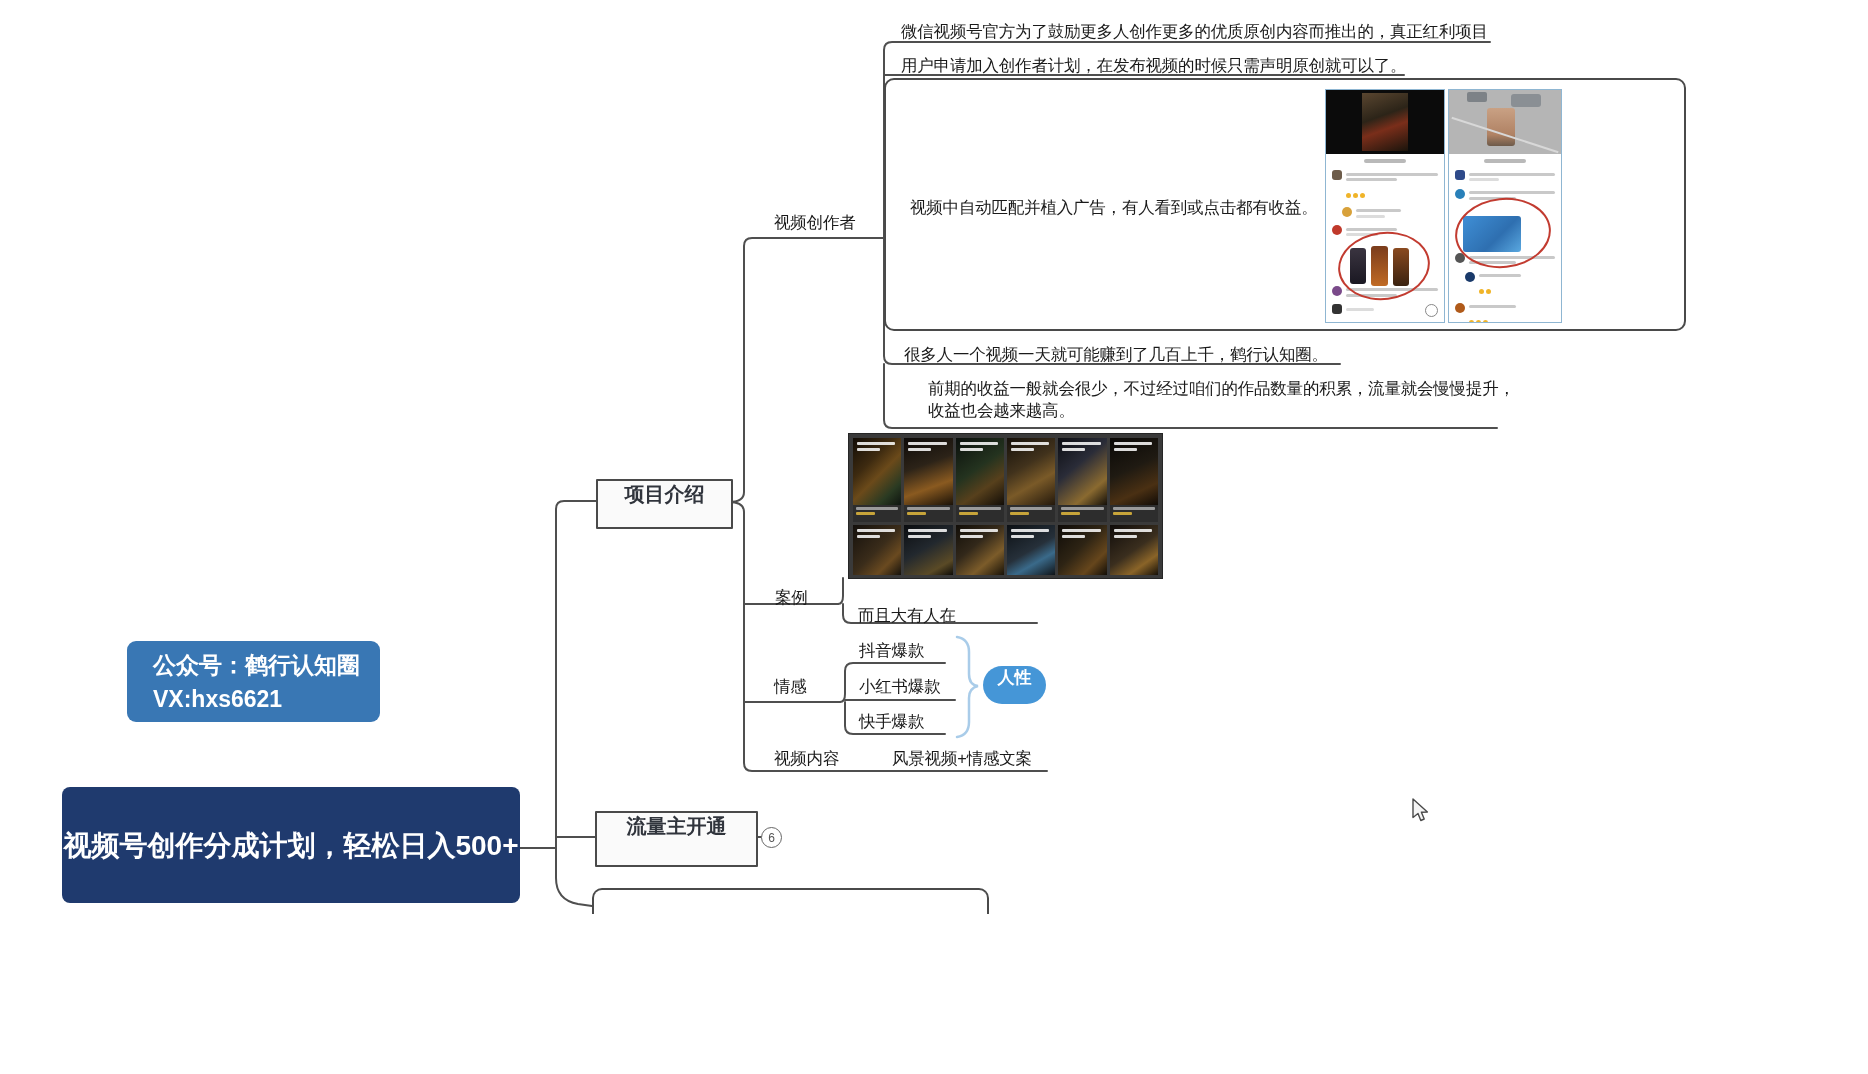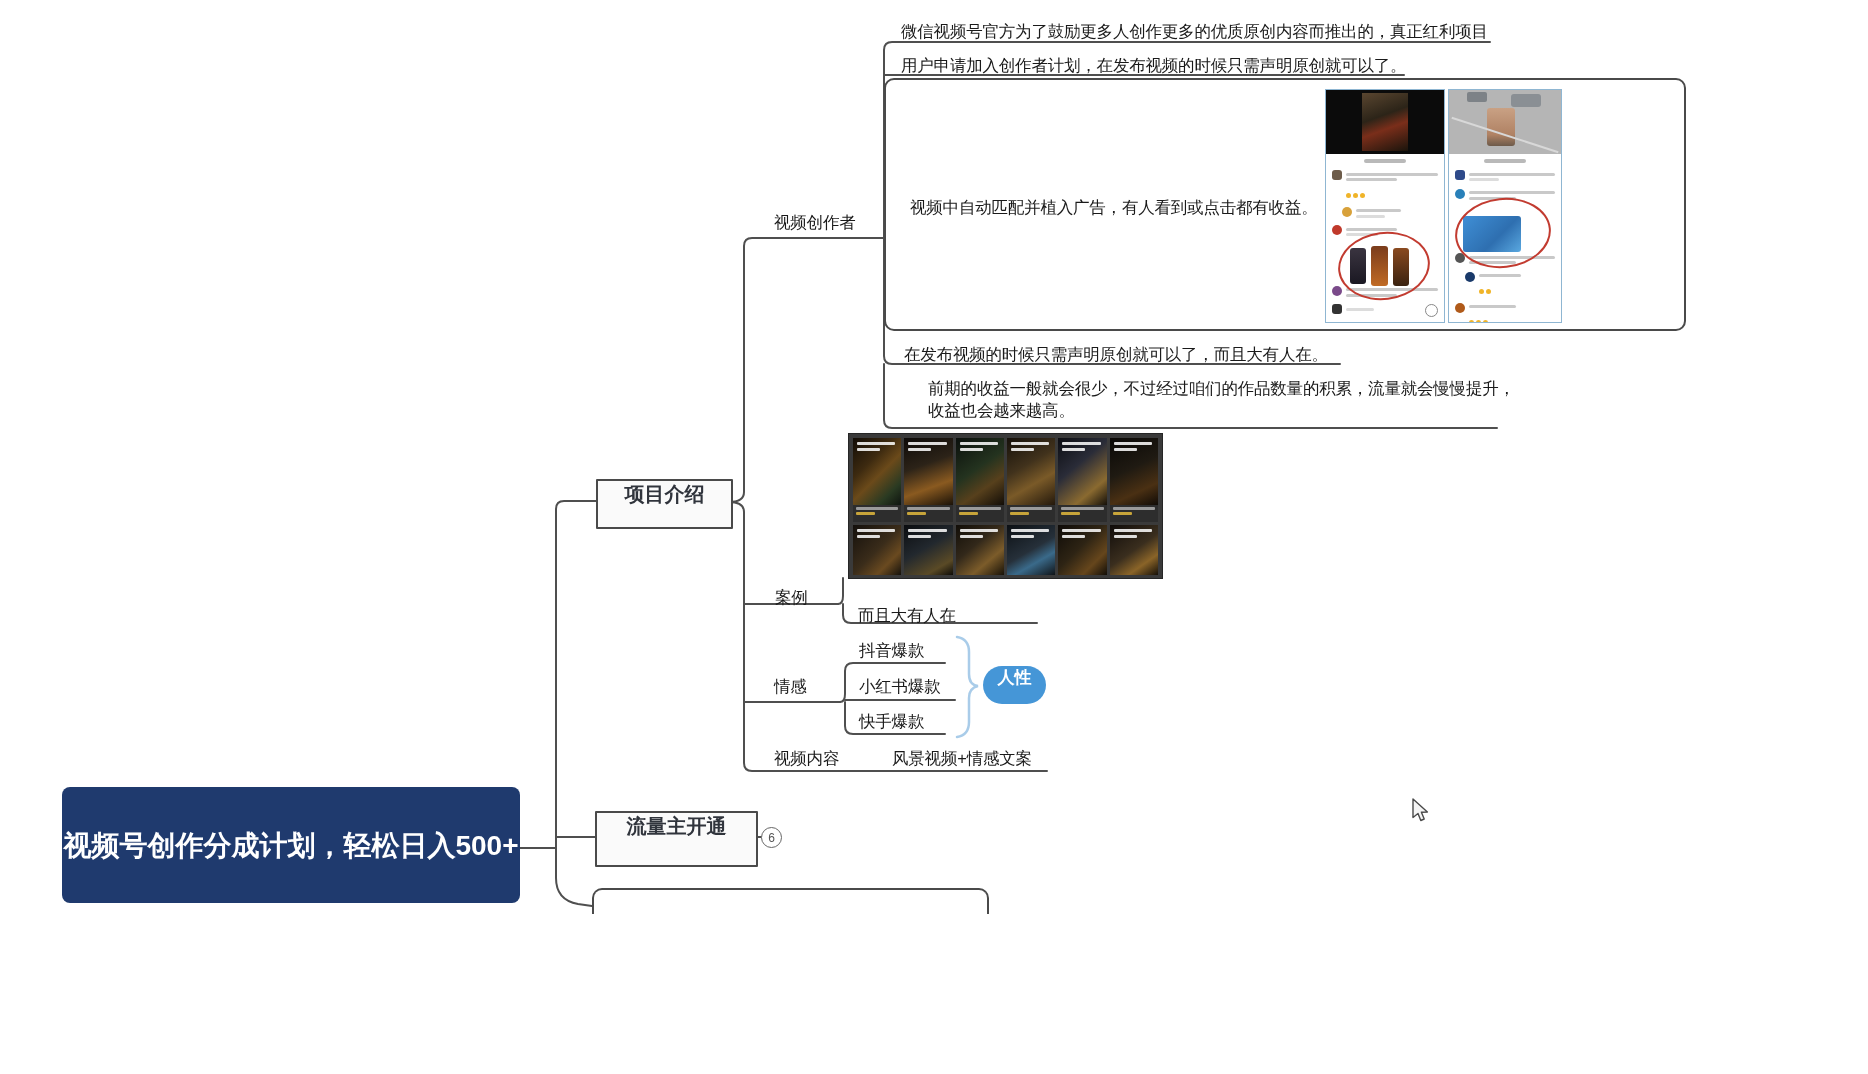--- a/index.html
+++ b/index.html
@@ -94,20 +94,24 @@
       <path d="M845 700 H955"></path>
     </g>
     <path d="M957 637 Q969 639 969 652 V674 Q969 685 978 686 Q969 688 969 698 V722 Q969 735 957 737" fill="none" stroke="#a9cce9" stroke-width="2.5" stroke-linecap="round"></path>
   </svg>
 
   <div class="abs central" style="left:62px;top:787px;width:458px;height:116px;">
     <span>视频号创作分成计划，轻松日入</span>
     <span>500+</span>
   </div>
 
+  <div class="abs promo" style="left:127px;top:641px;width:253px;height:81px;box-sizing:border-box;">
+    <span>公众号：鹤行认知圈</span>
+    <span>VX:hxs6621</span>
+  </div>
 
   <div class="abs topicbox" style="left:596px;top:479px;width:133px;height:46px;">
     <span>项目介绍</span>
   </div>
 
   <div class="abs topicbox" style="left:595px;top:811px;width:159px;height:52px;">
     <span>流量主开通</span>
   </div>
   <div class="abs badge" style="left:761px;top:827px;">
     <span>6</span>
@@ -225,21 +229,21 @@
         </div>
       <div class="crow">
           <div class="cav" style="background:#b05a1a;border-radius:50%;"></div>
         <div class="clines"><div class="cl short"></div>
           <span class="emoji"></span><span class="emoji"></span><span class="emoji"></span></div>
         </div>
     </div>
   </div>
 
   <div class="abs ntext" style="left:904px;top:344px;">
-    <span>在发布视频的时候只需声明原创就可以了，而且大有人在。</span>
+    <span>很多人一个视频一天就可能赚到了几百上千，鹤行认知圈。</span>
   </div>
 
   <div class="abs nwrap" style="left:904px;top:378px;width:600px;margin-left:24px;">
     <span>前期的收益一般就会很少，不过经过咱们的作品数量的积累，流量就会慢慢提升，收益也会越来越高。</span>
   </div>
 
   <div class="abs gridpanel" style="left:848px;top:433px;width:315px;height:146px;">
     <div class="gcell">
         <div class="gthumb t1">
           <div class="cap">

